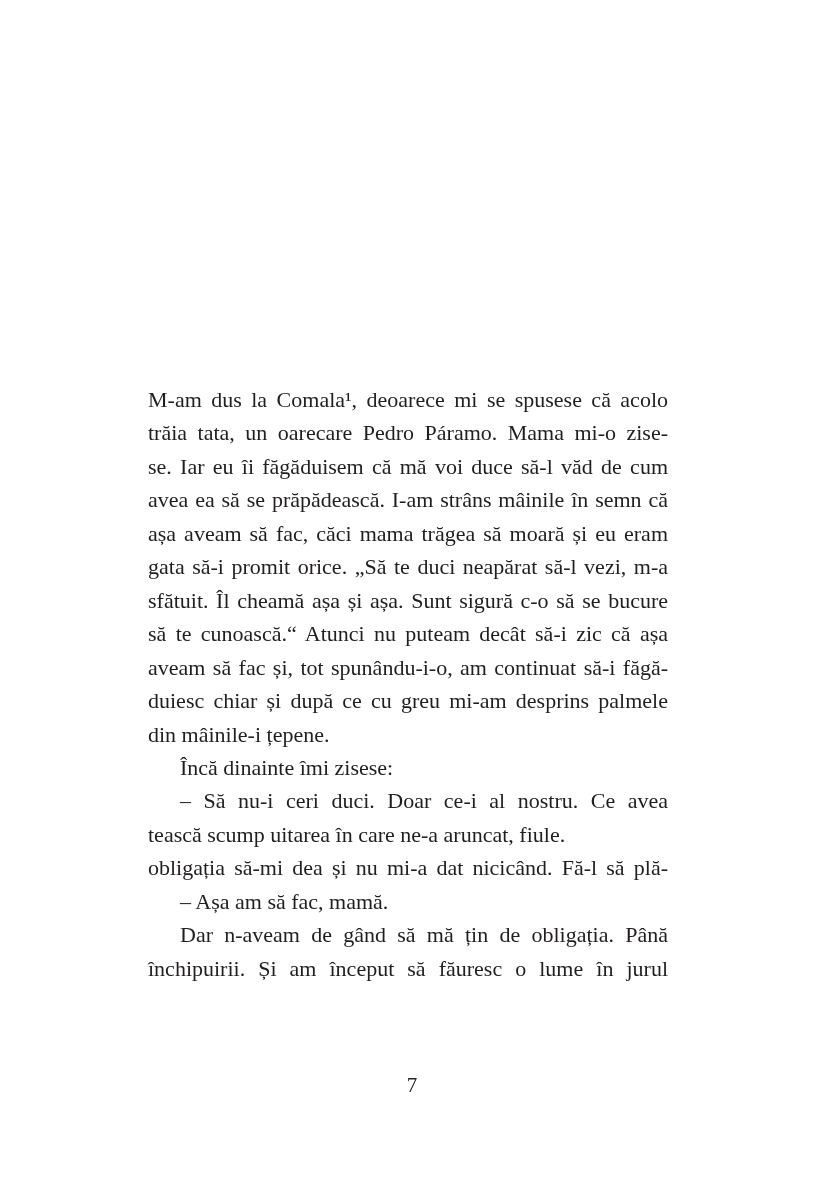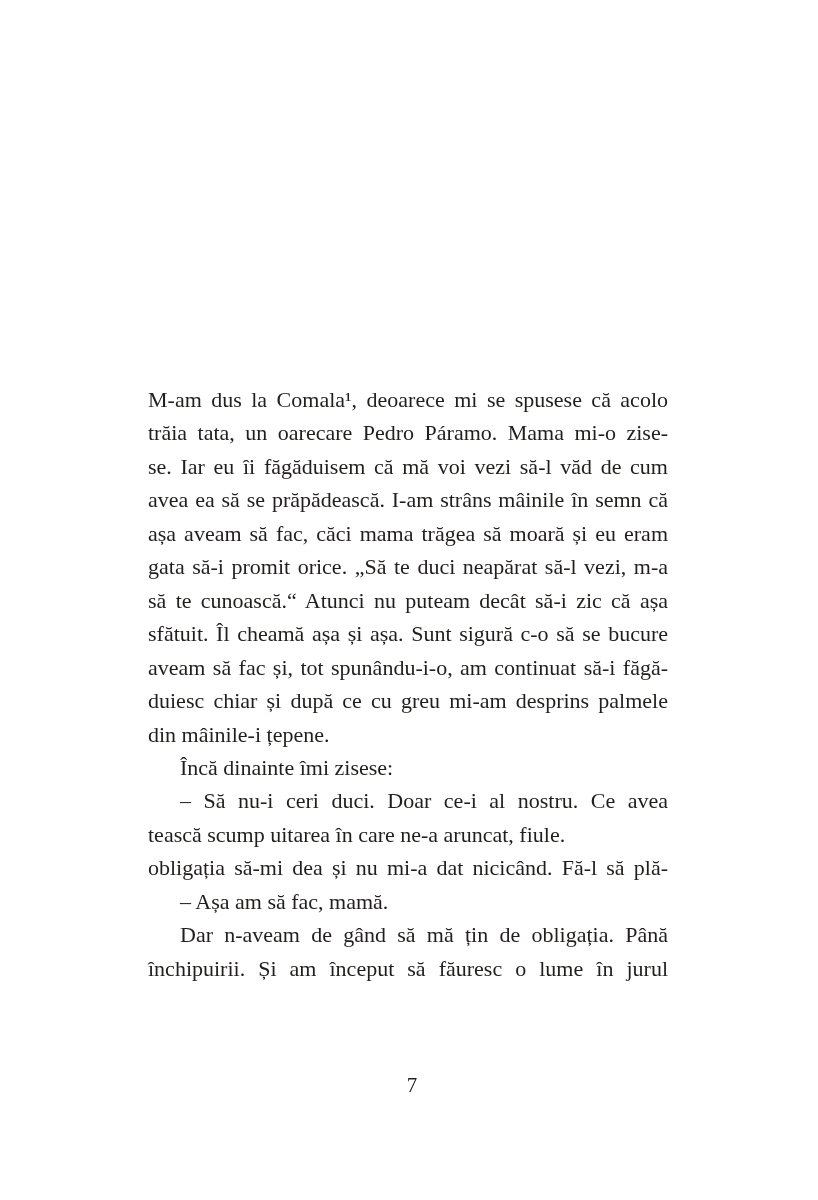--- a/index.html
+++ b/index.html
@@ -50,26 +50,26 @@
 </head>
 <body>
 
 <div class="page">
 
   <div class="text-block">
 
     <p class="para">
       <span class="line">M-am dus la Comala¹, deoarece mi se spusese că acolo</span>
       <span class="line">trăia tata, un oarecare Pedro Páramo. Mama mi-o zise-</span>
-      <span class="line">se. Iar eu îi făgăduisem că mă voi vezi să-l văd de cum</span>
+      <span class="line">se. Iar eu îi făgăduisem că mă voi duce să-l văd de cum</span>
       <span class="line">avea ea să se prăpădească. I-am strâns mâinile în semn că</span>
       <span class="line">așa aveam să fac, căci mama trăgea să moară și eu eram</span>
       <span class="line">gata să-i promit orice. „Să te duci neapărat să-l vezi, m-a</span>
+      <span class="line">sfătuit. Îl cheamă așa și așa. Sunt sigură c-o să se bucure</span>
       <span class="line">să te cunoască.“ Atunci nu puteam decât să-i zic că așa</span>
-      <span class="line">sfătuit. Îl cheamă așa și așa. Sunt sigură c-o să se bucure</span>
       <span class="line">aveam să fac și, tot spunându-i-o, am continuat să-i făgă-</span>
       <span class="line">duiesc chiar și după ce cu greu mi-am desprins palmele</span>
       <span class="line pe">din mâinile-i țepene.</span>
     </p>
 
     <p class="para">
       <span class="line pe indent">Încă dinainte îmi zisese:</span>
     </p>
 
     <p class="para">

